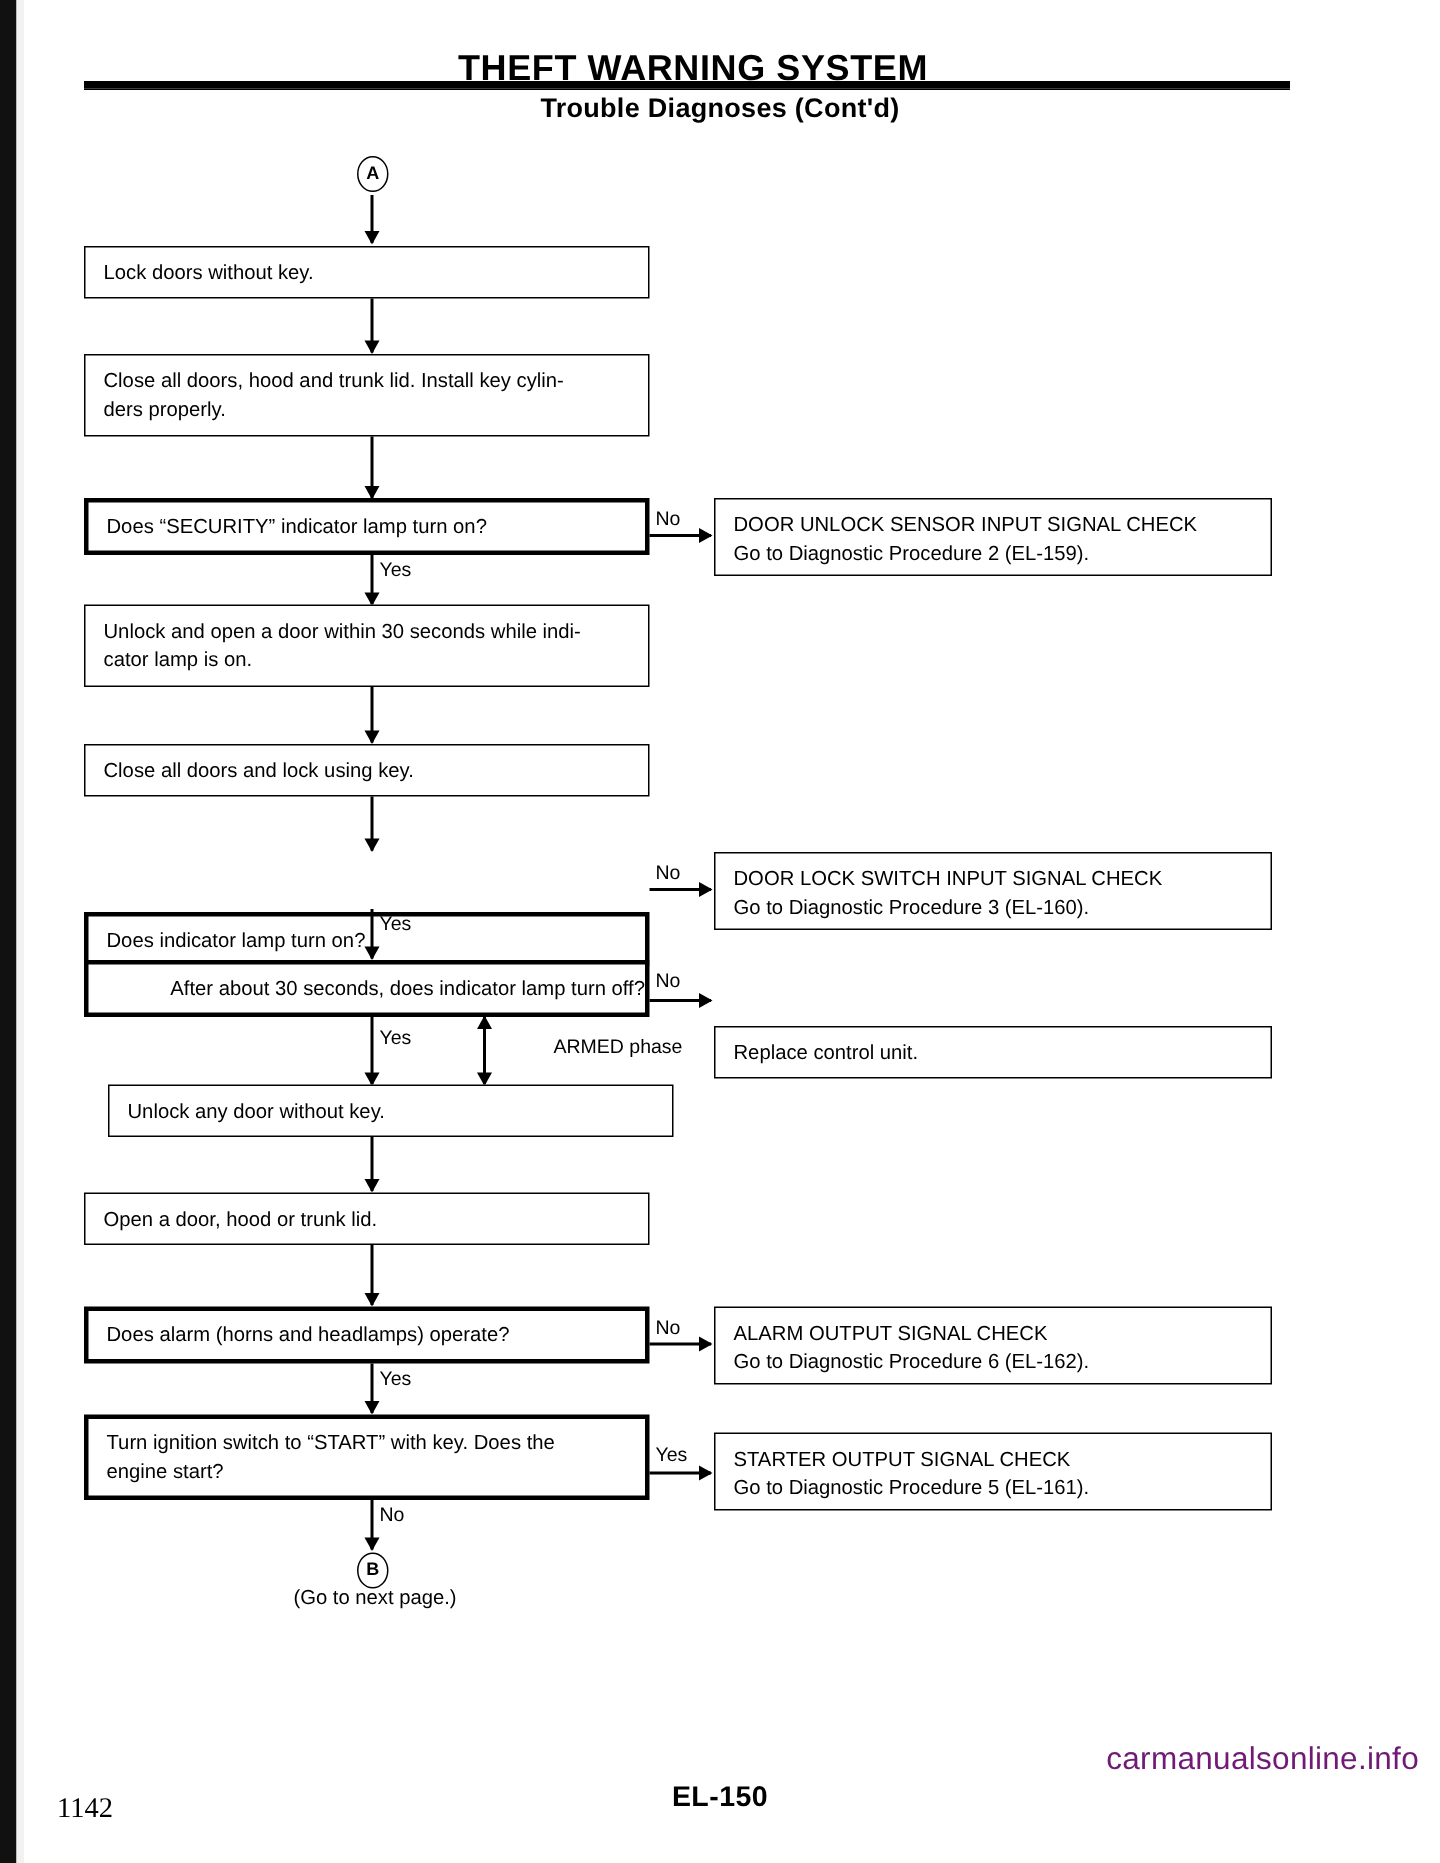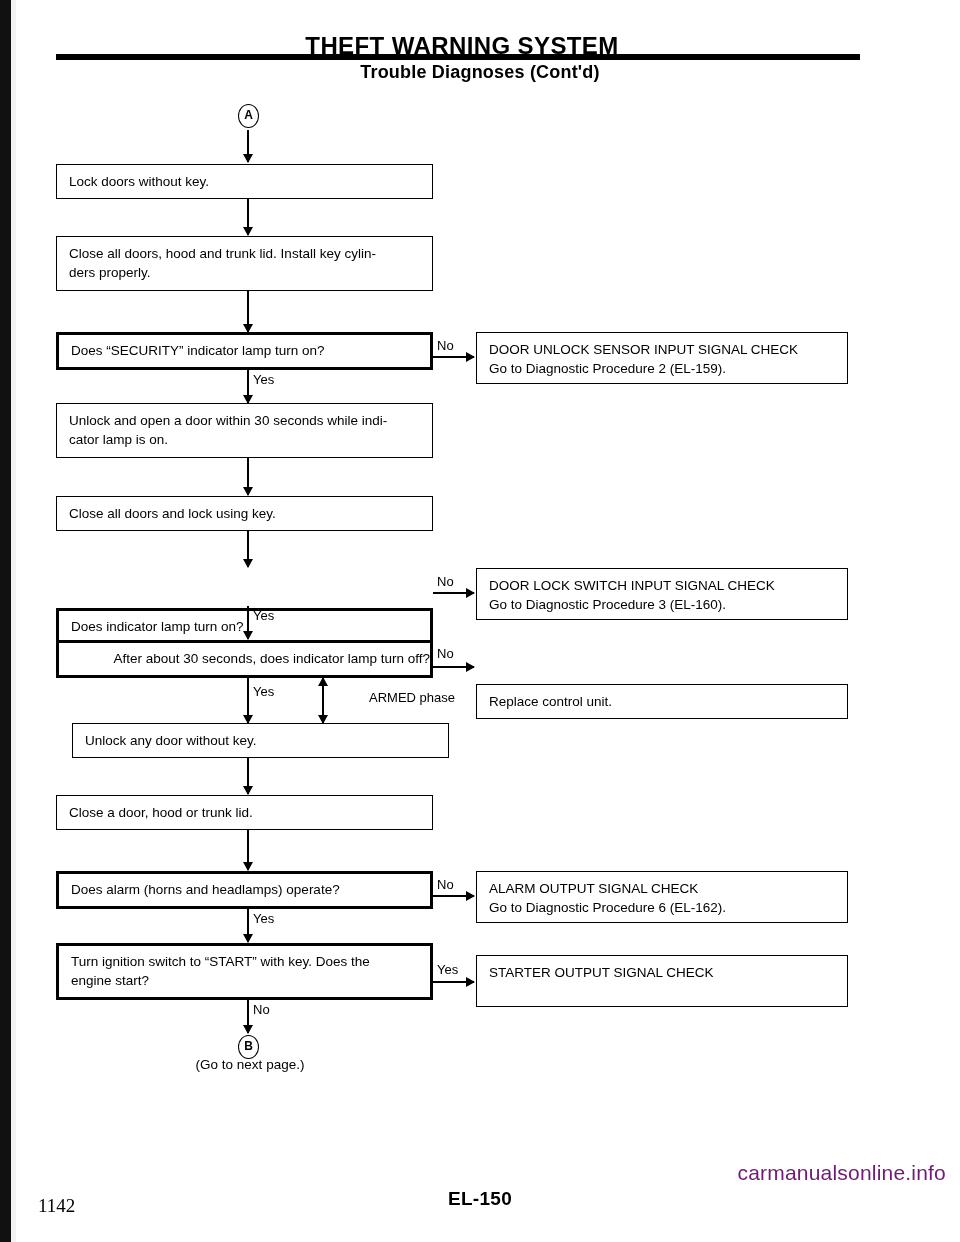--- a/index.html
+++ b/index.html
@@ -195,21 +195,21 @@
 
   <div class="varrow both" style="left:322px;top:678px;height:45px;"></div>
   <div class="lbl" style="left:333px;top:690px;margin-left:36px;">ARMED phase</div>
 
   <div class="box" style="left:56px;top:723px;width:377px;height:35px;margin-left:16px;">
     <span class="ln">Unlock any door without key.</span>
   </div>
   <div class="varrow" style="left:247px;top:758px;height:36px;"></div>
 
   <div class="box" style="left:56px;top:795px;width:377px;height:35px;">
-    <span class="ln">Close a door, hood or trunk lid.</span>
+    <span class="ln">Open a door, hood or trunk lid.</span>
   </div>
   <div class="varrow" style="left:247px;top:830px;height:40px;"></div>
 
   <div class="box thick" style="left:56px;top:871px;width:377px;height:38px;">
     <span class="ln">Does alarm (horns and headlamps) operate?</span>
   </div>
   <div class="lbl" style="left:437px;top:877px;">No</div>
   <div class="harrow" style="left:433px;top:895px;width:41px;"></div>
   <div class="box" style="left:476px;top:871px;width:372px;height:52px;">
     <span class="ln">ALARM OUTPUT SIGNAL CHECK</span>
@@ -219,20 +219,21 @@
   <div class="varrow" style="left:247px;top:909px;height:33px;"></div>
 
   <div class="box thick" style="left:56px;top:943px;width:377px;height:57px;">
     <span class="ln">Turn ignition switch to “START” with key. Does the</span>
     <span class="ln">engine start?</span>
   </div>
   <div class="lbl" style="left:437px;top:962px;">Yes</div>
   <div class="harrow" style="left:433px;top:981px;width:41px;"></div>
   <div class="box" style="left:476px;top:955px;width:372px;height:52px;">
     <span class="ln">STARTER OUTPUT SIGNAL CHECK</span>
+    <span class="ln">Go to Diagnostic Procedure 5 (EL-161).</span>
   </div>
   <div class="lbl" style="left:253px;top:1002px;">No</div>
   <div class="varrow" style="left:247px;top:1000px;height:33px;"></div>
 
   <div class="conn" style="left:238px;top:1035px;">B</div>
   <div class="next-note">(Go to next page.)</div>
 
   <div class="pg-left">1142</div>
   <div class="pg-center">EL-150</div>
   <div class="watermark">carmanualsonline.info</div>

